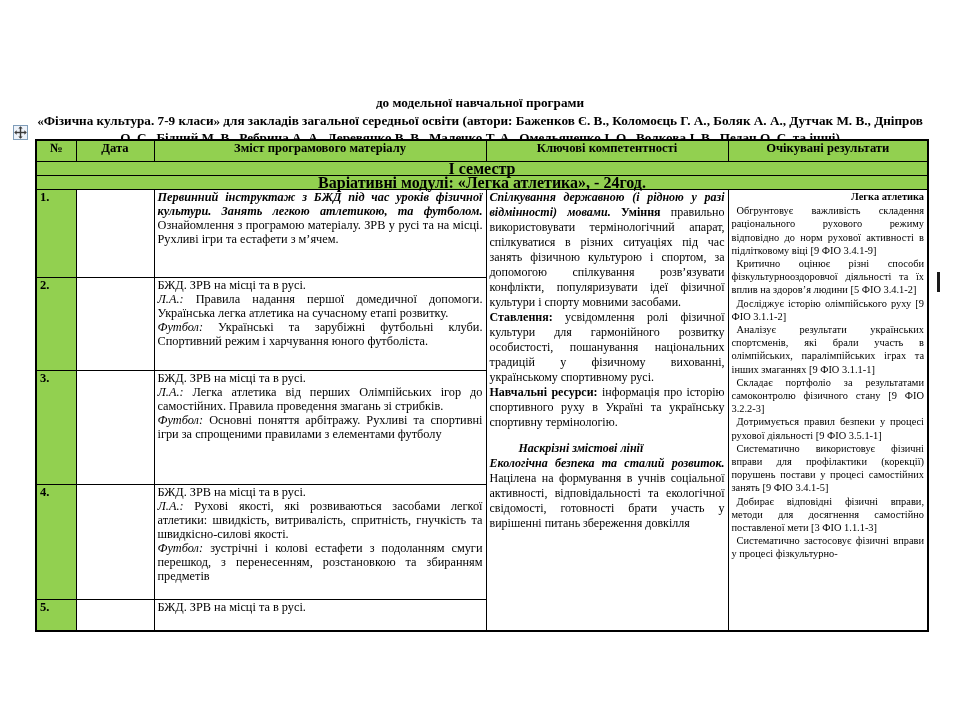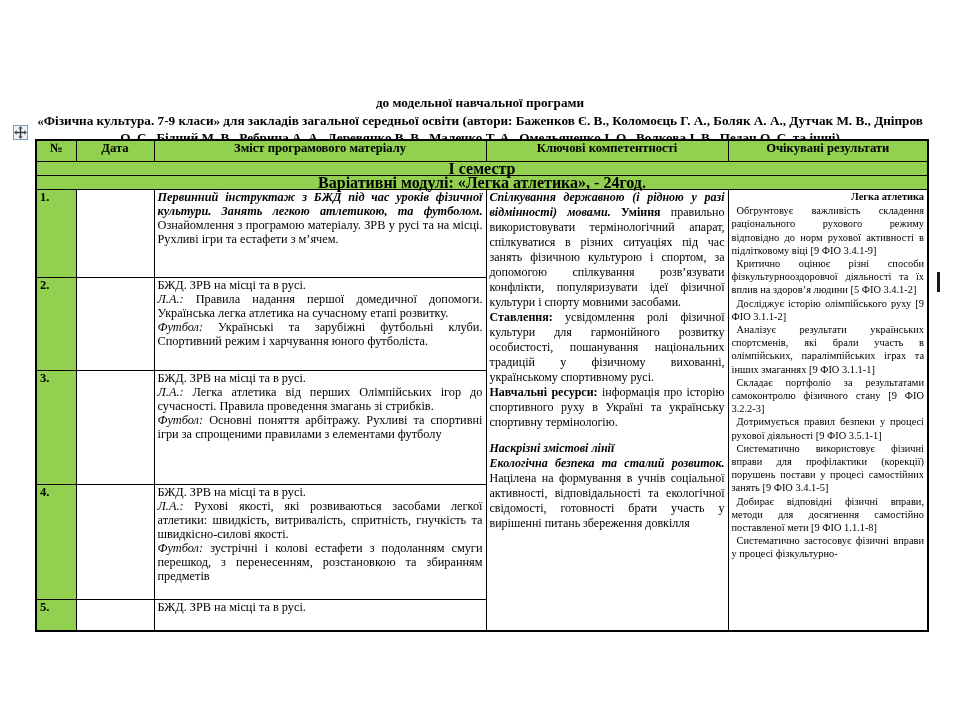--- a/index.html
+++ b/index.html
@@ -35,21 +35,21 @@
     font-weight:bold;font-size:12.5px;text-align:left;padding:0 0 0 4px;
   }
   .content-cell{
     font-size:12.3px;line-height:14px;text-align:justify;padding:0 4px 1px 5px;
   }
   .content-cell p{margin:0;}
   .comp-cell{
     font-size:12px;line-height:15px;text-align:justify;padding:1px 5px;
   }
   .comp-cell p{margin:0;}
-  .comp-cell .gap{margin-top:11px;}
+  .comp-cell .gap{margin-top:11px;margin-left:29px;}
   .res-cell{
     font-size:10.4px;line-height:13.2px;text-align:justify;padding:1px 4px 1px 5px;
   }
   .res-title{font-weight:bold;text-align:right;margin:0 0 1px 0;}
   .res-item{margin:0;text-indent:5px;}
   .bi{font-weight:bold;font-style:italic;}
   .b{font-weight:bold;}
   .i{font-style:italic;}
   .cursor-mark{
     position:absolute;left:937px;top:272px;width:3px;height:20px;background:#1a1a1a;
@@ -122,21 +122,21 @@
     </td>
     <td class="res-cell" rowspan="5">
       <p class="res-title">Легка атлетика</p>
       <p class="res-item">Обгрунтовує важливість складення раціонального рухового режиму відповідно до норм рухової активності в підлітковому віці [9 ФІО 3.4.1-9]</p>
       <p class="res-item">Критично оцінює різні способи фізкультурнооздоровчої діяльності та їх вплив на здоров’я людини [5 ФІО 3.4.1-2]</p>
       <p class="res-item">Досліджує історію олімпійського руху [9 ФІО 3.1.1-2]</p>
       <p class="res-item">Аналізує результати українських спортсменів, які брали участь в олімпійських, паралімпійських іграх та інших змаганнях [9 ФІО 3.1.1-1]</p>
       <p class="res-item">Складає портфоліо за результатами самоконтролю фізичного стану [9 ФІО 3.2.2-3]</p>
       <p class="res-item">Дотримується правил безпеки у процесі рухової діяльності [9 ФІО 3.5.1-1]</p>
       <p class="res-item">Систематично використовує фізичні вправи для профілактики (корекції) порушень постави у процесі самостійних занять [9 ФІО 3.4.1-5]</p>
-      <p class="res-item">Добирає відповідні фізичні вправи, методи для досягнення самостійно поставленої мети [9 ФІО 1.1.1-8]</p>
+      <p class="res-item">Добирає відповідні фізичні вправи, методи для досягнення самостійно поставленої мети [3 ФІО 1.1.1-3]</p>
       <p class="res-item">Систематично застосовує фізичні вправи у процесі фізкультурно-</p>
     </td>
   </tr>
 
   <tr>
     <td class="green num-cell" style="height:92px">2.</td>
     <td></td>
     <td class="content-cell">
       <p>БЖД. ЗРВ на місці та в русі.</p>
       <p><span class="i">Л.А.:</span>
@@ -145,21 +145,21 @@
       <span>Українські та зарубіжні футбольні клуби. Спортивний режим і харчування юного футболіста.</span></p>
     </td>
   </tr>
 
   <tr>
     <td class="green num-cell" style="height:113px">3.</td>
     <td></td>
     <td class="content-cell">
       <p>БЖД. ЗРВ на місці та в русі.</p>
       <p><span class="i">Л.А.:</span>
-      <span>Легка атлетика від перших Олімпійських ігор до сучасності. Правила проведення змагань зі стрибків.</span></p>
+      <span>Легка атлетика від перших Олімпійських ігор до самостійних. Правила проведення змагань зі стрибків.</span></p>
       <p><span class="i">Футбол:</span>
       <span>Основні поняття арбітражу. Рухливі та спортивні ігри за спрощеними правилами з елементами футболу</span></p>
     </td>
   </tr>
 
   <tr>
     <td class="green num-cell" style="height:114px">4.</td>
     <td></td>
     <td class="content-cell">
       <p>БЖД. ЗРВ на місці та в русі.</p>

